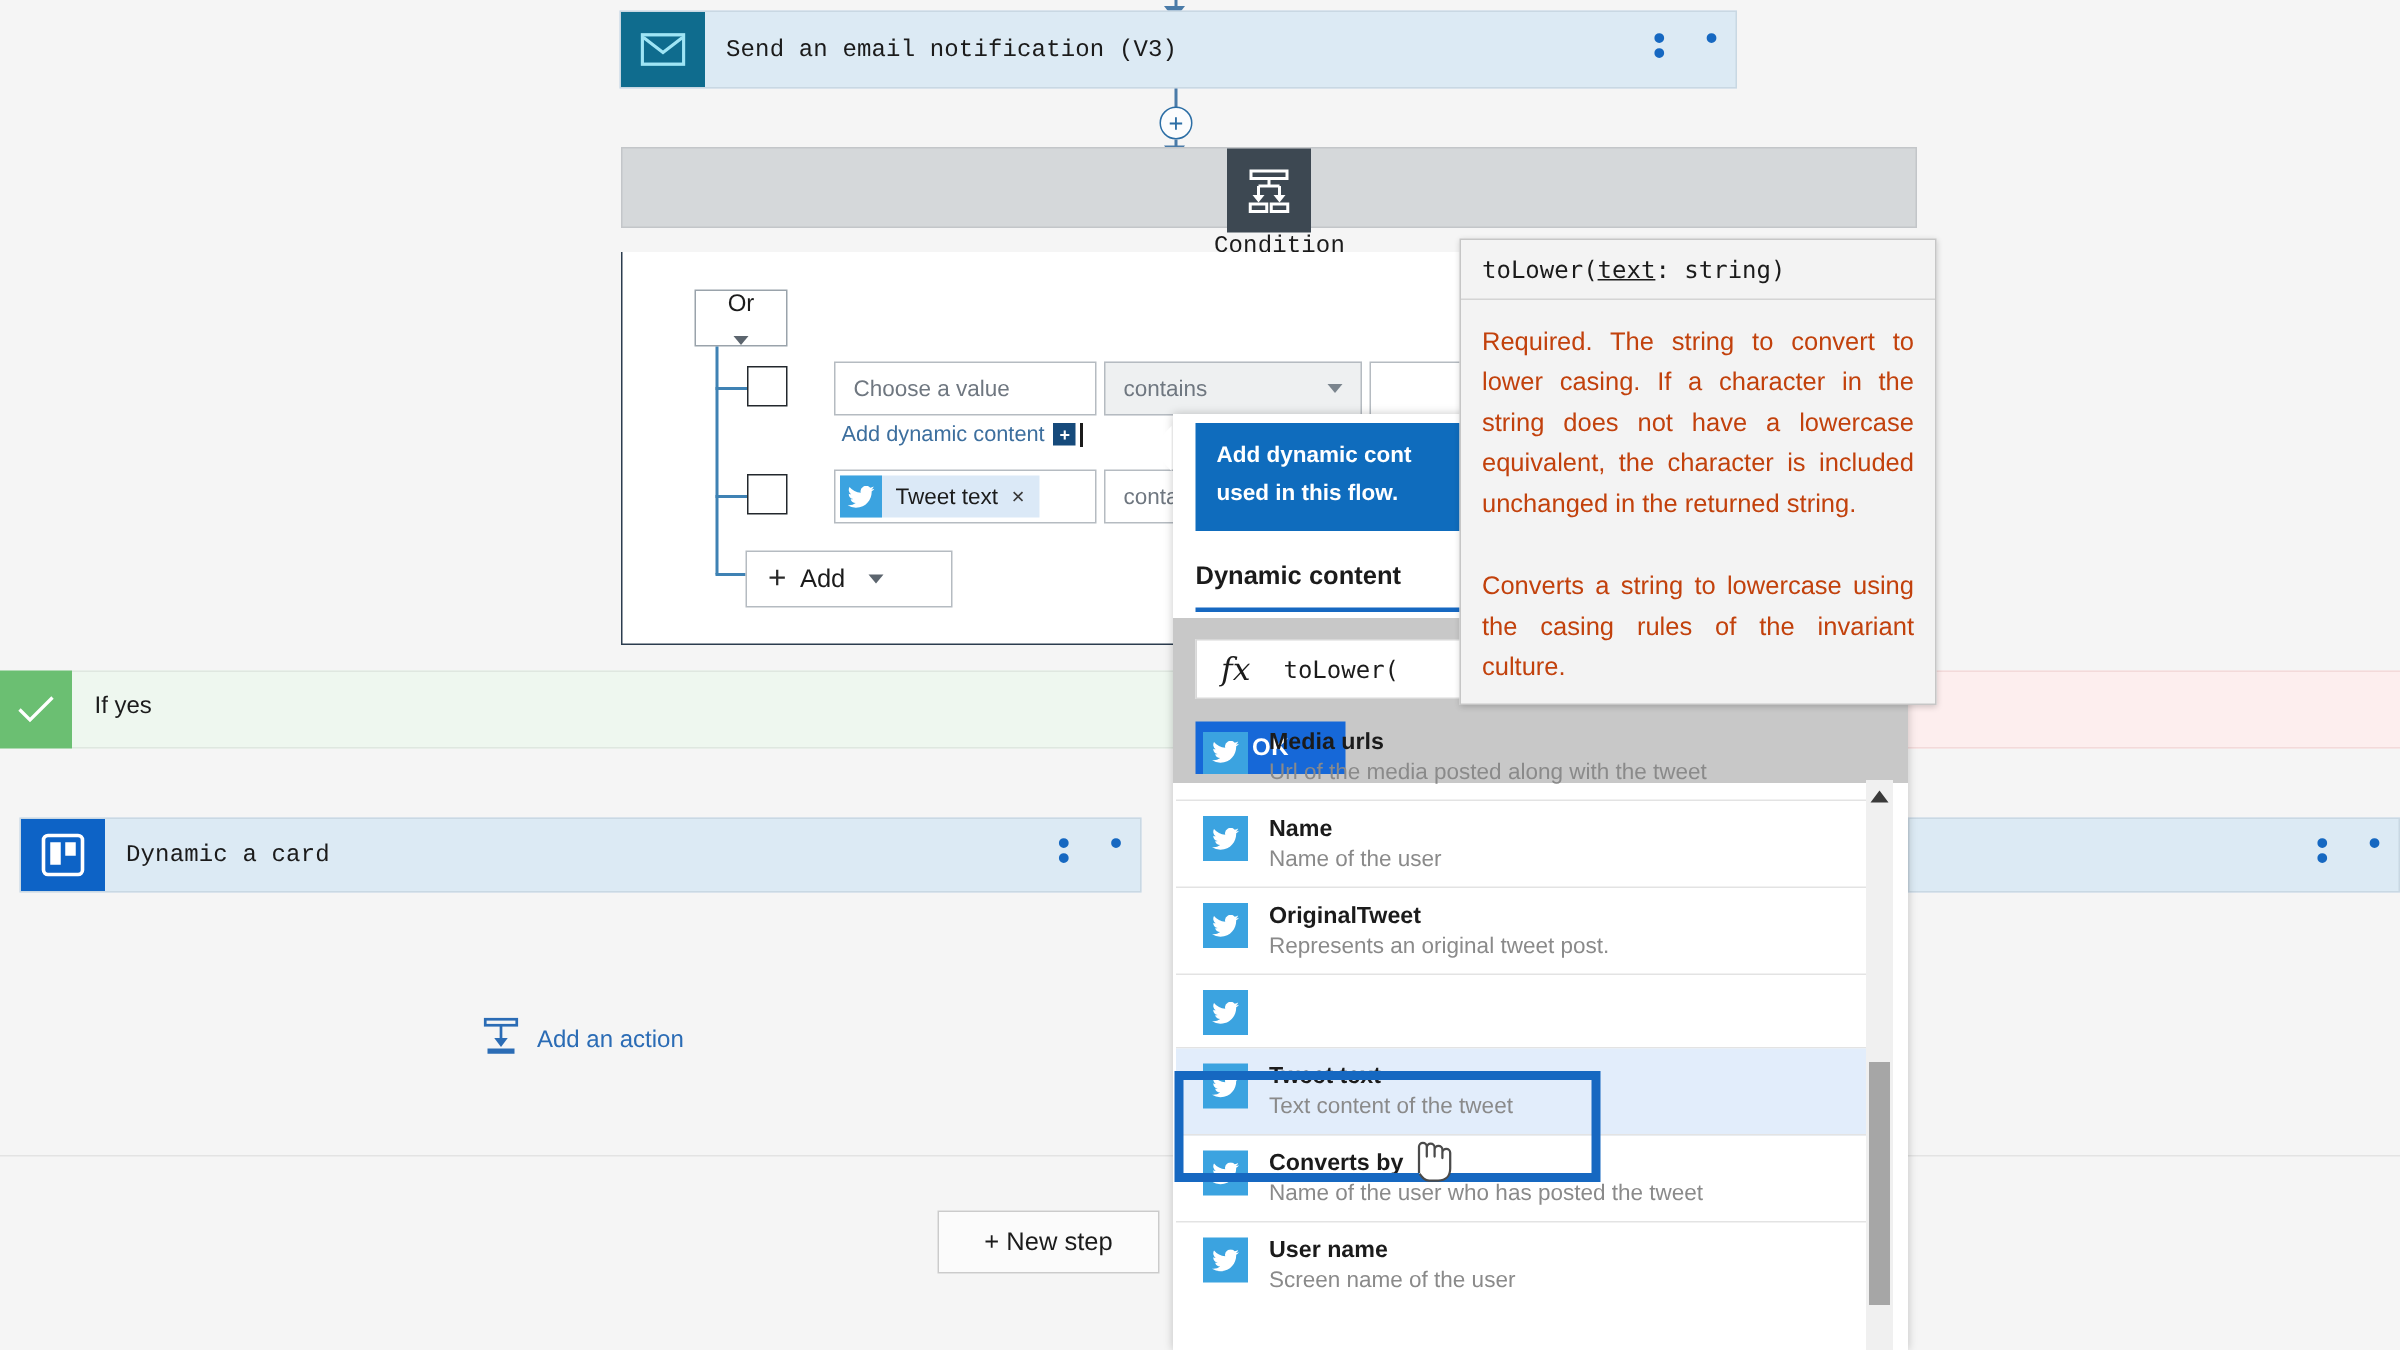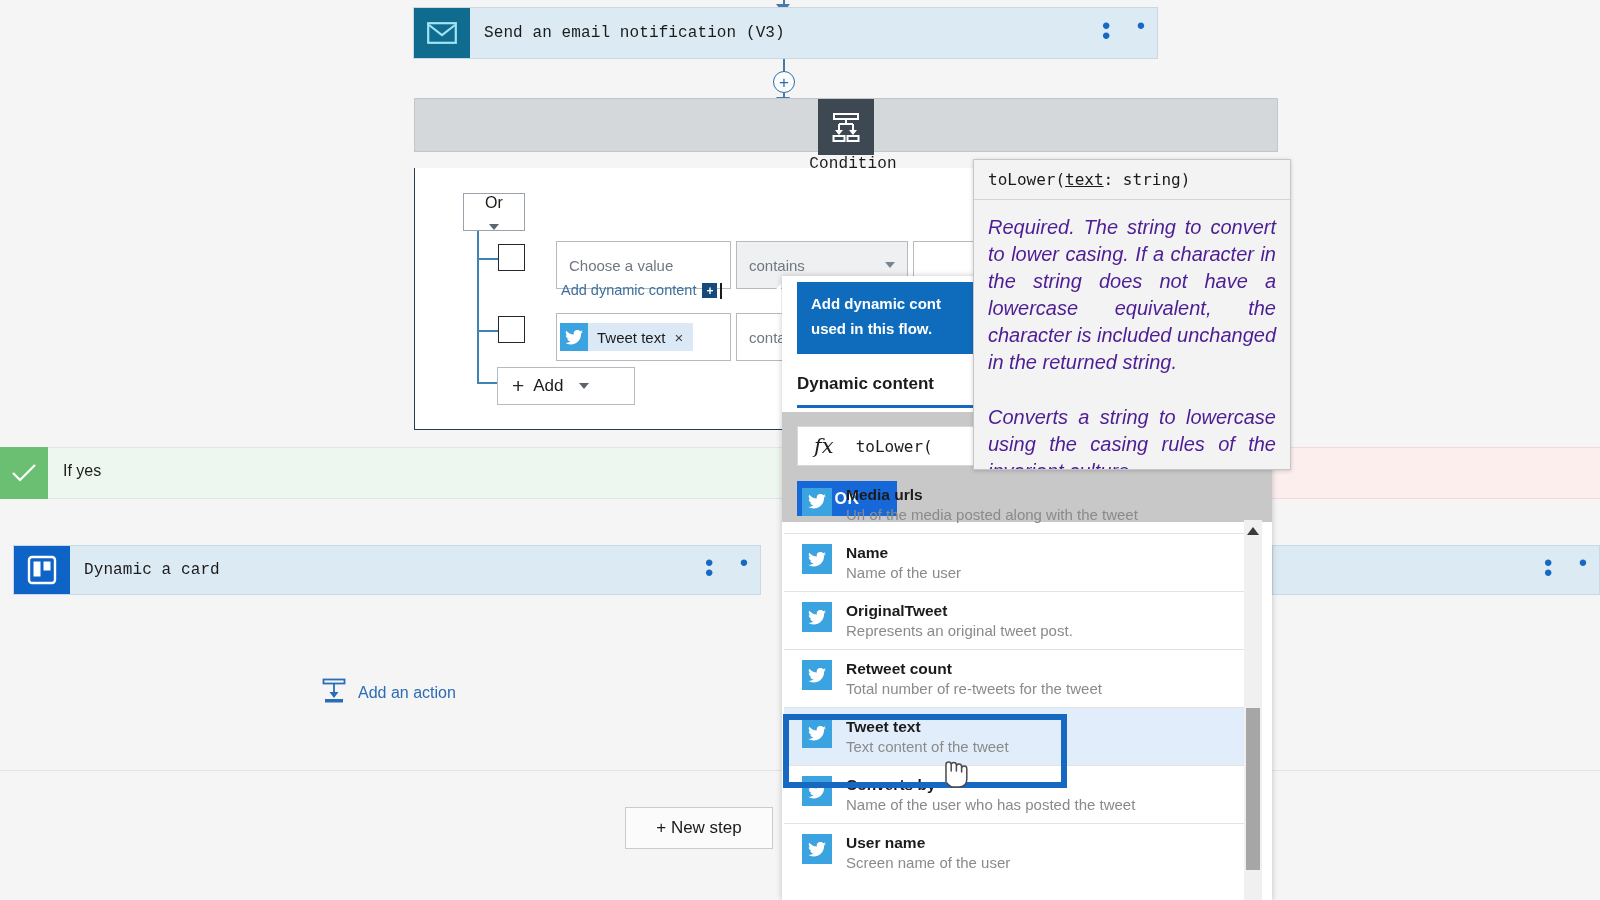--- a/index.html
+++ b/index.html
@@ -39,21 +39,21 @@
 
   
   .condbox{background:#ffffff;border:1.5px solid #2b3c4e;border-top:none;}
   .ordrop{
     border:1px solid #9aa3ab;background:#fff;height:38px;width:62px;
     display:flex;align-items:center;justify-content:space-between;
     padding:0 9px;font-size:16px;color:#1b1b1b;
   }
   .chk{width:27px;height:27px;border:1.7px solid #23282d;background:#fff;}
   .fieldbox{
-    border:1px solid #b5bbc1;background:#fff;height:48px;
+    border:1px solid #b5bbc1;background:#fff;height:36px;
     display:flex;align-items:center;font-size:15px;color:#6f7780;
     padding-left:12px;
   }
   .fieldbox.gray{background:#eef0f1;}
   .caret{
     width:0;height:0;border-left:5px solid transparent;border-right:5px solid transparent;
     border-top:6px solid #7b858e;
   }
   .caret.dark{border-top-color:#23282d;}
   .addbtn{
@@ -91,21 +91,21 @@
     border-top:15px solid transparent;border-bottom:15px solid transparent;
     border-right:15px solid #ffffff;
   }
 
   
   .doctip{background:#f3f3f3;border:1px solid #c6c6c6;box-shadow:0 1px 4px rgba(0,0,0,.18);margin-left:44px;}
   .doctip .sig{
     font-family:"DejaVu Sans Mono","Liberation Mono",monospace;
     font-size:16px;color:#1b1b1b;padding:10px 14px;border-bottom:1px solid #d4d4d4;
   }
-  .doctip .body{padding:14px;font-size:20px;color:#4c1d95;text-align:justify;line-height:27px;font-style:italic;}
+  .doctip .body{padding:14px;font-size:17px;color:#c2410c;text-align:justify;line-height:27px;}
   .doctip .body p{margin:0 0 28px 0;}
 
   
   .dcpanel{background:#ffffff;box-shadow:0 0 6px rgba(0,0,0,.22);}
   .dctabs{font-size:17px;color:#1b1b1b;font-weight:bold;}
   .dctabline{height:3px;background:#1668c1;}
   .dcgray{background:#c8c8c8;}
   .fxbar{
     background:#fff;height:40px;display:flex;align-items:center;gap:22px;padding-left:16px;
     border:1px solid #d8d8d8;
@@ -326,24 +326,20 @@
       <div class="nm">OriginalTweet</div>
       <div class="ds">Represents an original tweet post.</div>
     </div>
   </div>
   <div class="dcitem">
     <div class="ic">
         <svg width="18" height="15" viewBox="0 0 24 20" aria-hidden="true">
           <path d="M24 2.4a9.6 9.6 0 0 1-2.8.8A4.9 4.9 0 0 0 23.3.4a9.7 9.7 0 0 1-3.1 1.2A4.85 4.85 0 0 0 11.8 6a13.8 13.8 0 0 1-10-5.1 4.85 4.85 0 0 0 1.5 6.5 4.8 4.8 0 0 1-2.2-.6 4.85 4.85 0 0 0 3.9 4.8 4.9 4.9 0 0 1-2.2.1 4.86 4.86 0 0 0 4.5 3.4A9.74 9.74 0 0 1 0 17.1 13.75 13.75 0 0 0 7.5 19.3c9.1 0 14-7.5 14-14v-.6A9.9 9.9 0 0 0 24 2.4z" fill="#ffffff"></path>
         </svg>
       </div>
-    <div>
-      <div class="nm">Retweet count</div>
-      <div class="ds">Total number of re-tweets for the tweet</div>
-    </div>
   </div>
   <div class="dcitem sel">
     <div class="ic">
         <svg width="18" height="15" viewBox="0 0 24 20" aria-hidden="true">
           <path d="M24 2.4a9.6 9.6 0 0 1-2.8.8A4.9 4.9 0 0 0 23.3.4a9.7 9.7 0 0 1-3.1 1.2A4.85 4.85 0 0 0 11.8 6a13.8 13.8 0 0 1-10-5.1 4.85 4.85 0 0 0 1.5 6.5 4.8 4.8 0 0 1-2.2-.6 4.85 4.85 0 0 0 3.9 4.8 4.9 4.9 0 0 1-2.2.1 4.86 4.86 0 0 0 4.5 3.4A9.74 9.74 0 0 1 0 17.1 13.75 13.75 0 0 0 7.5 19.3c9.1 0 14-7.5 14-14v-.6A9.9 9.9 0 0 0 24 2.4z" fill="#ffffff"></path>
         </svg>
       </div>
     <div>
       <div class="nm">Tweet text</div>
       <div class="ds">Text content of the tweet</div>

